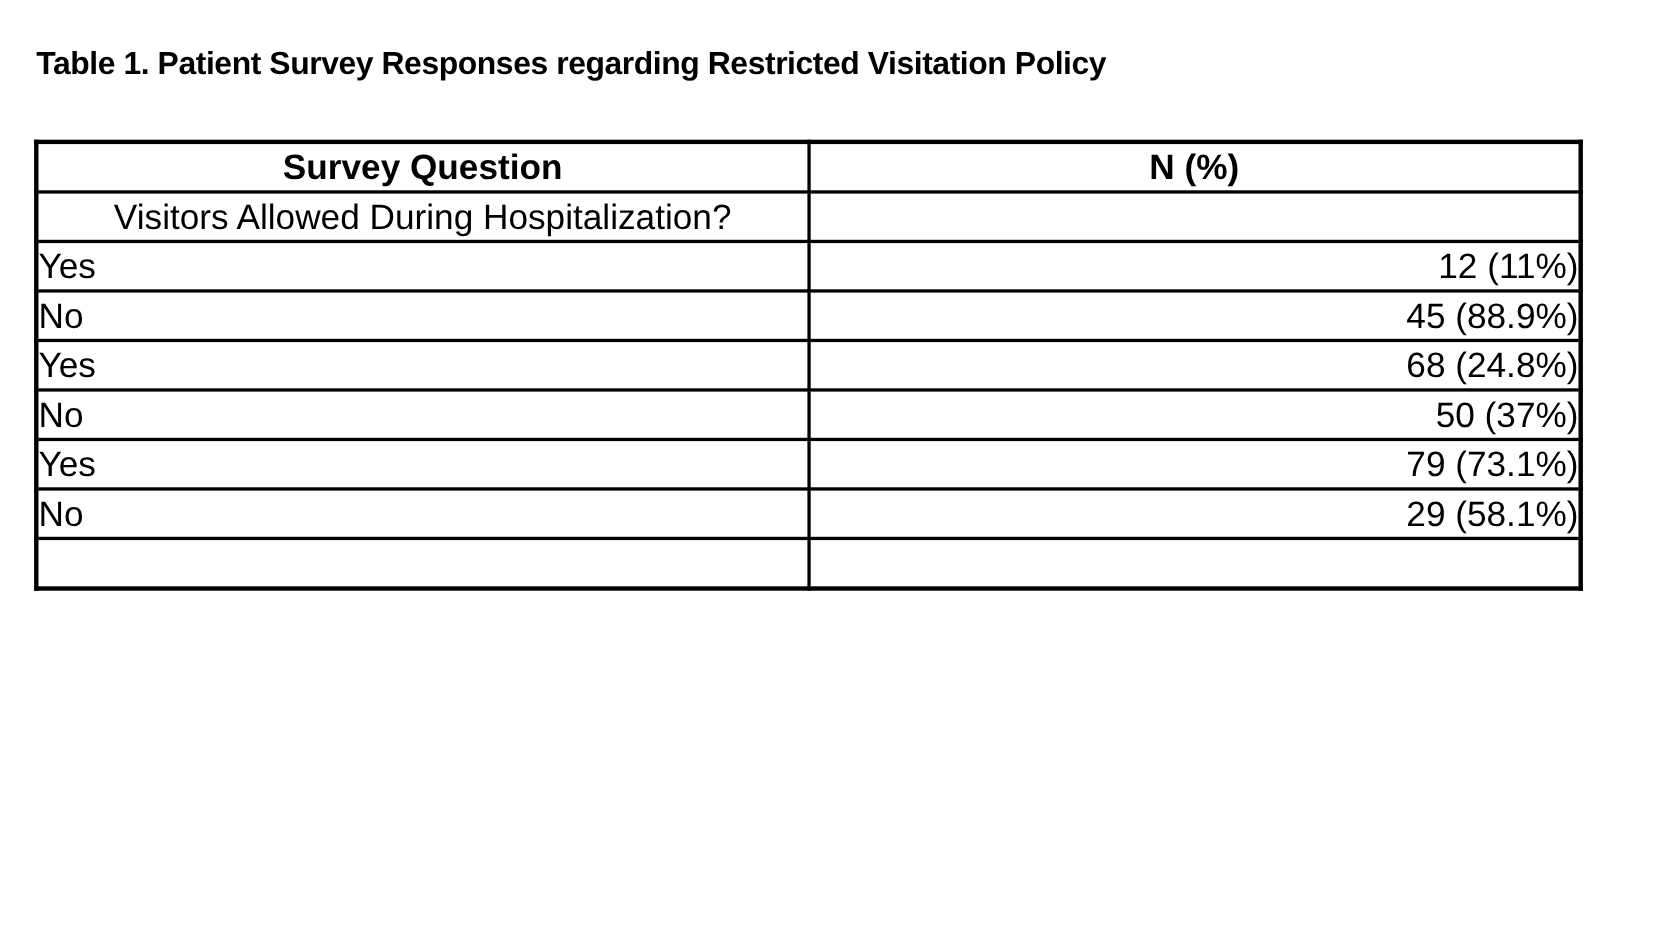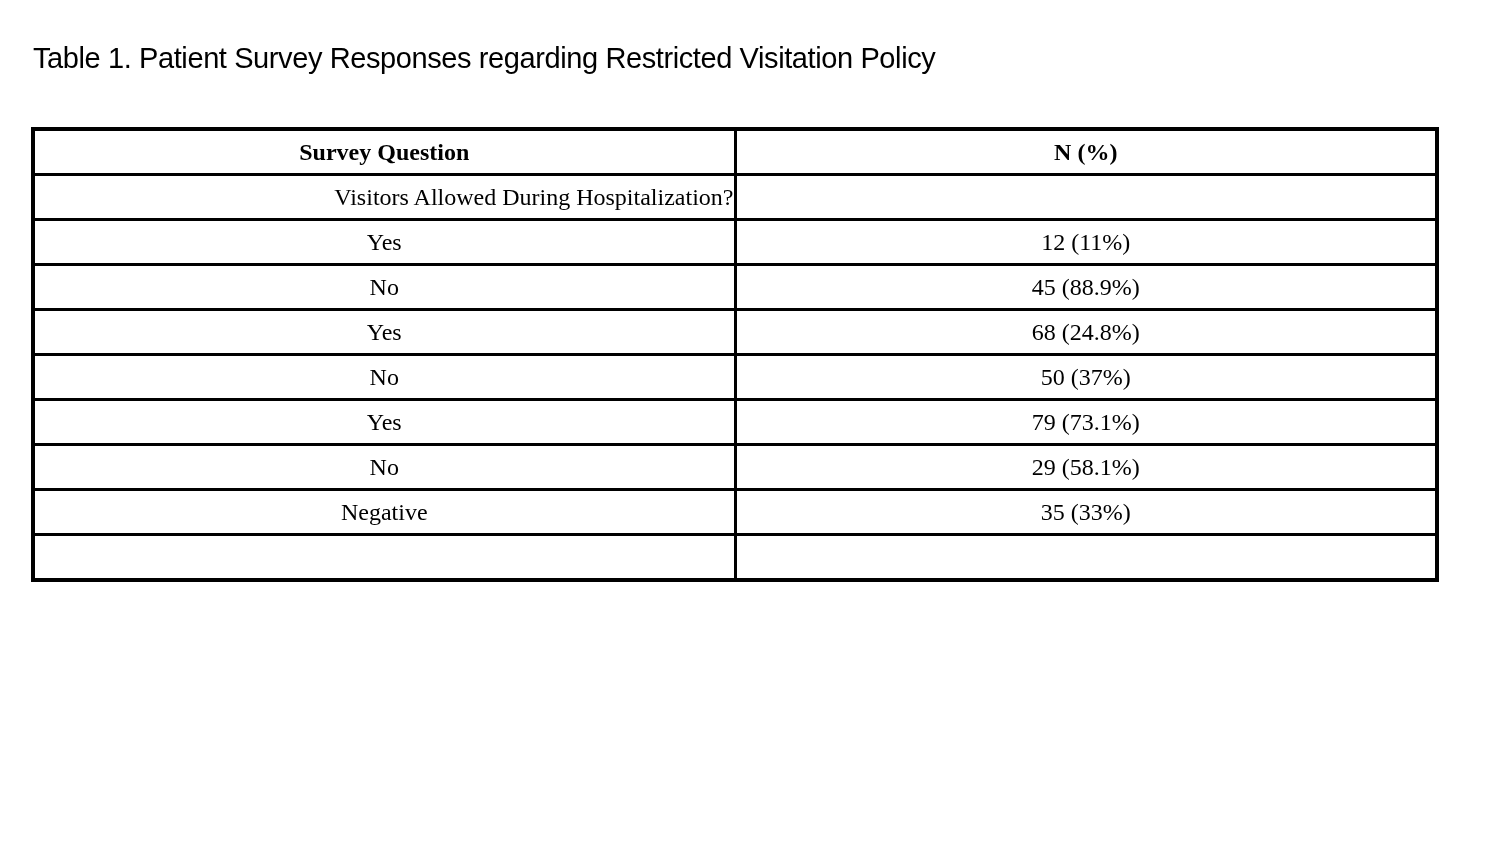--- a/index.html
+++ b/index.html
@@ -14,61 +14,60 @@
     font-family: "Liberation Sans", sans-serif;
     color: #000000;
     overflow: hidden;
   }
   .caption {
     position: absolute;
     left: 33px;
     top: 42px;
     margin: 0;
     font-size: 29px;
-    font-weight: 400;
+    font-weight: 700;
     letter-spacing: -0.4px;
     white-space: nowrap;
   }
   table.survey {
     position: absolute;
     left: 31px;
     top: 127px;
     width: 1404px;
     table-layout: fixed;
     border-collapse: collapse;
     border: 4px solid #000000;
   }
   table.survey col.c1 { width: 702px; }
   table.survey col.c2 { width: 702px; }
   table.survey th,
   table.survey td {
     border: 3px solid #000000;
     height: 42px;
     padding: 0;
-    font-size: 24px;
+    font-size: 32px;
     font-weight: 400;
     vertical-align: middle;
     overflow: hidden;
     white-space: nowrap;
-    font-family: Liberation Serif, serif;
   }
   table.survey th {
     font-weight: 700;
     text-align: center;
   }
   td.question {
-    text-align: right;
+    text-align: center;
     padding-left: 13px;
   }
   td.answer-label {
-    text-align: center;
+    text-align: left;
     padding-right: 16px;
   }
   td.value {
-    text-align: center;
+    text-align: right;
     padding-left: 15px;
   }
 </style>
 </head>
 <body>
 
 <h1 class="caption">Table 1. Patient Survey Responses regarding Restricted Visitation Policy</h1>
 
 <table class="survey">
   <colgroup>
@@ -104,21 +103,17 @@
     </tr>
     <tr>
       <td class="answer-label">Yes</td>
       <td class="value">79 (73.1%)</td>
     </tr>
     <tr>
       <td class="answer-label">No</td>
       <td class="value">29 (58.1%)</td>
     </tr>
     <tr>
-      <td class="answer-label">Negative</td>
-      <td class="value">35 (33%)</td>
-    </tr>
-    <tr>
       <td class="question"></td>
       <td class="value"></td>
     </tr>
   </tbody>
 </table>
 
 </body></html>

